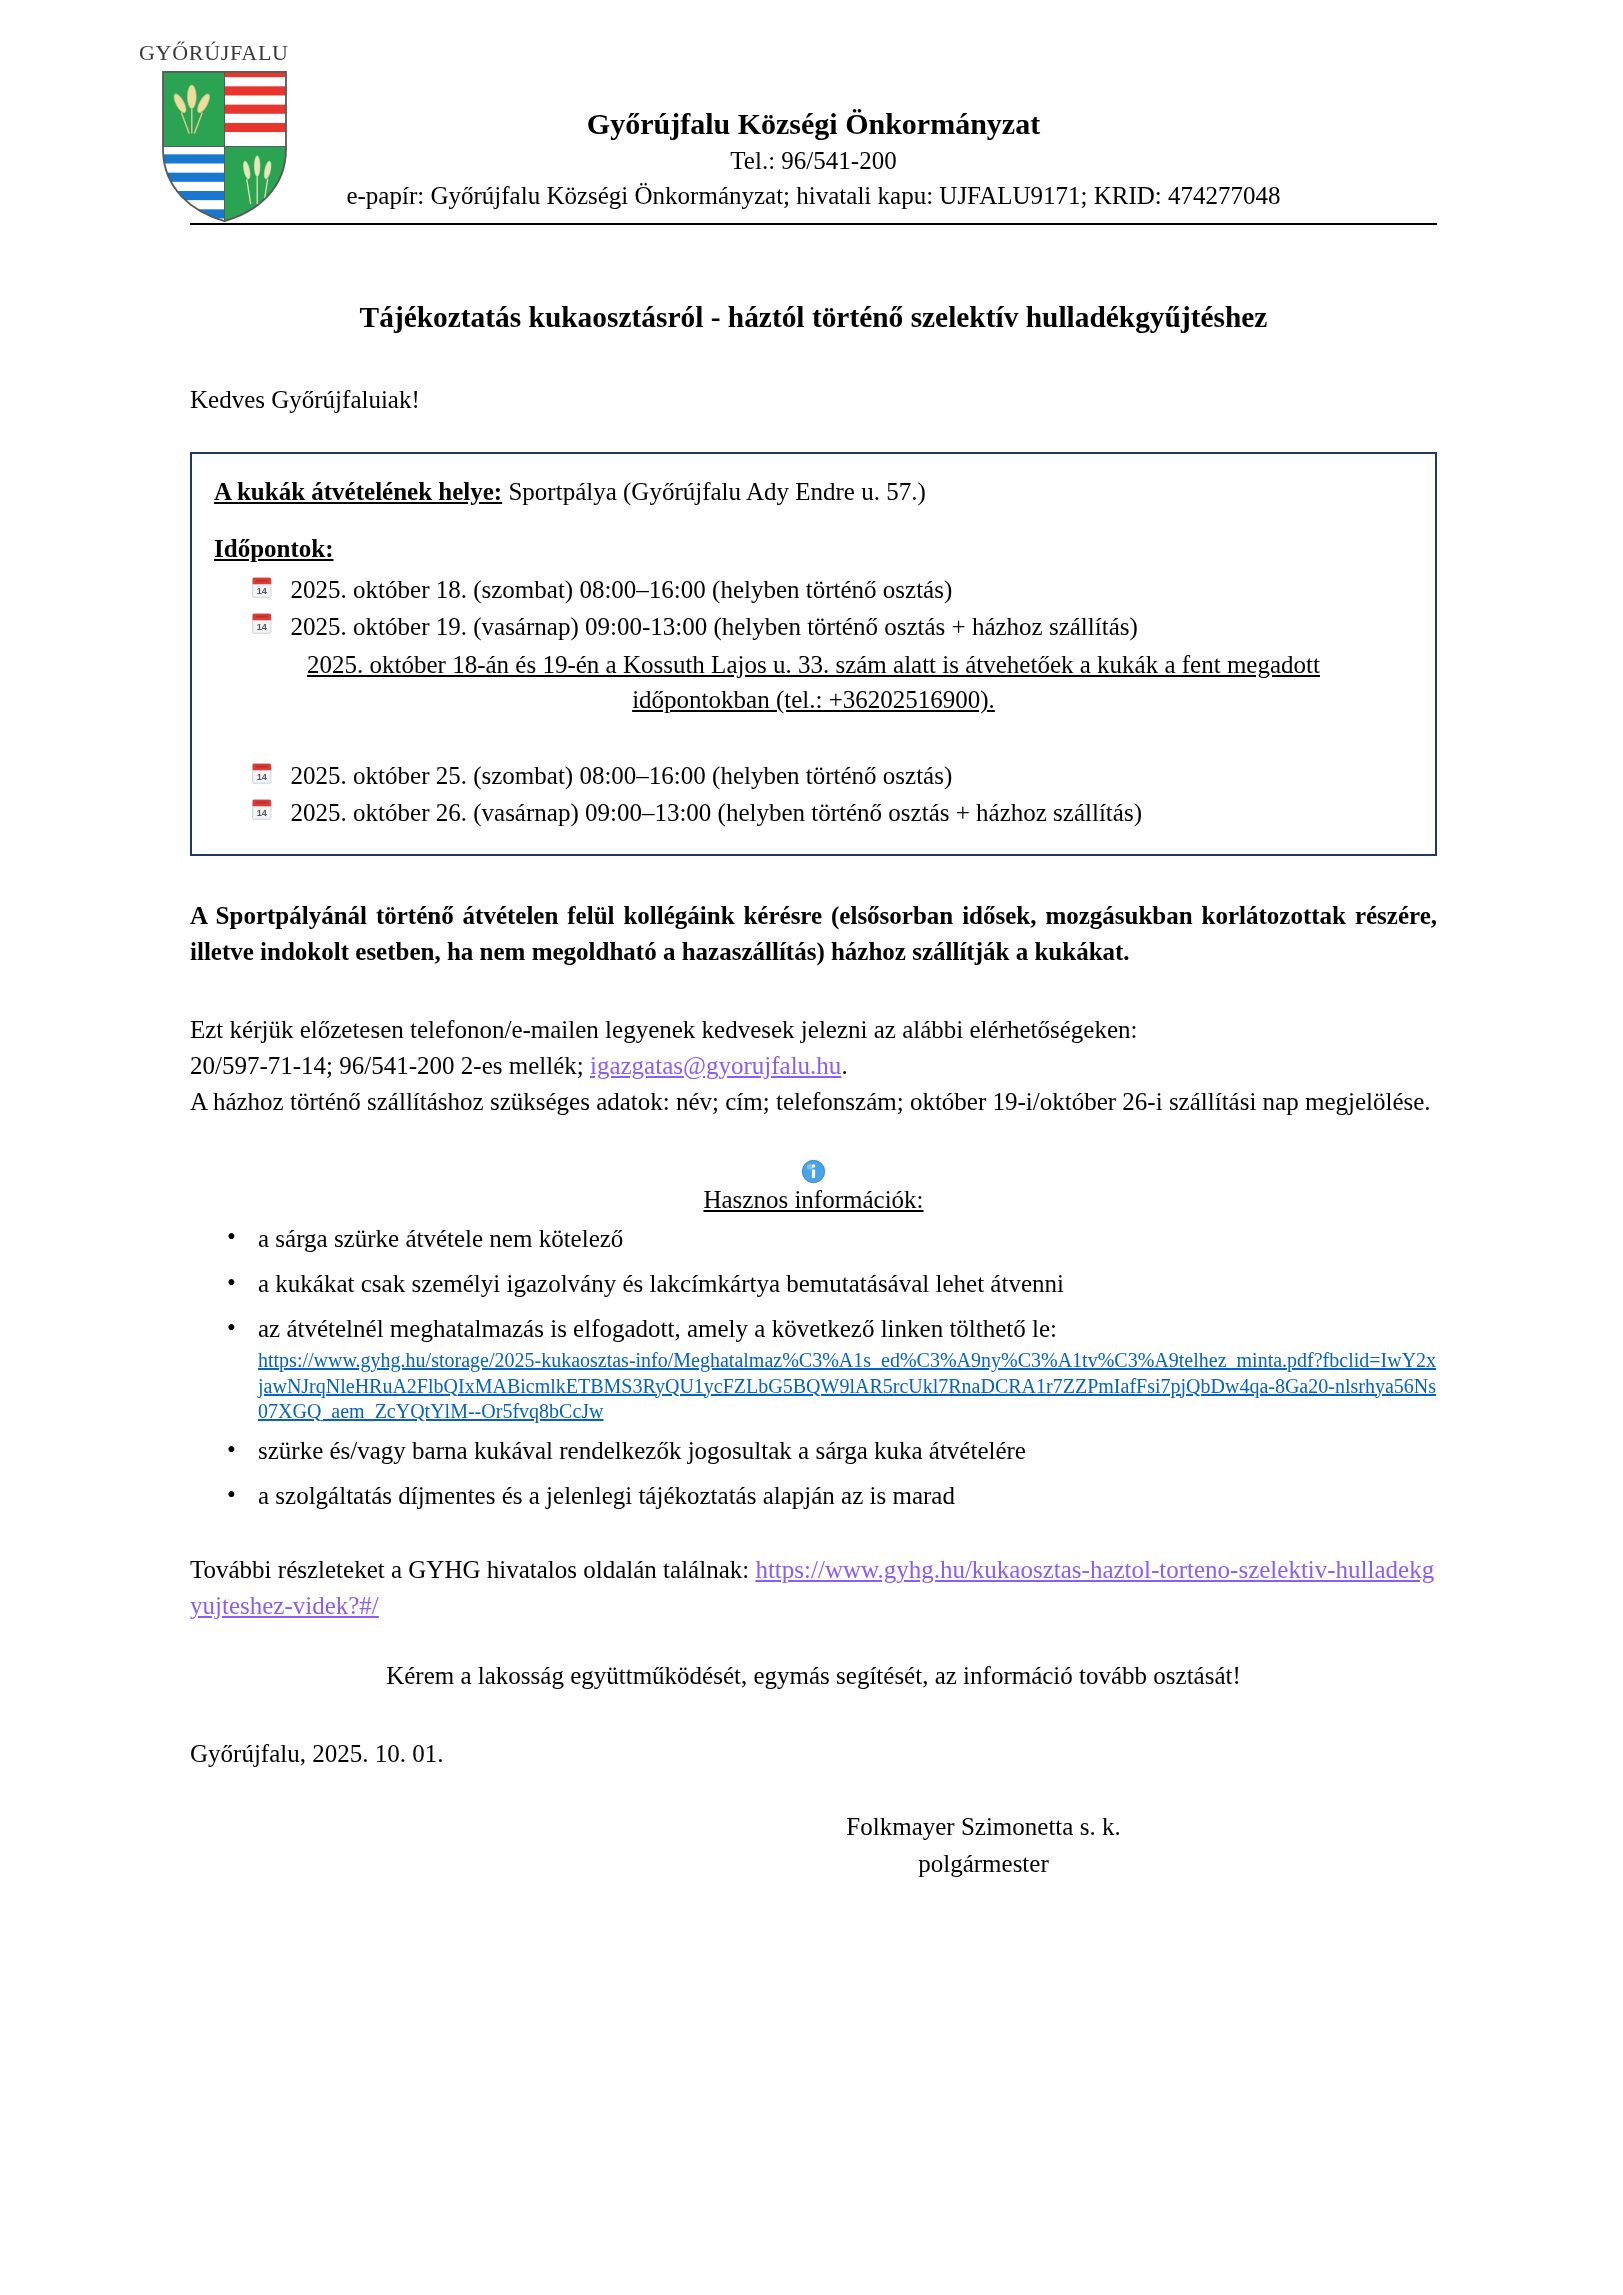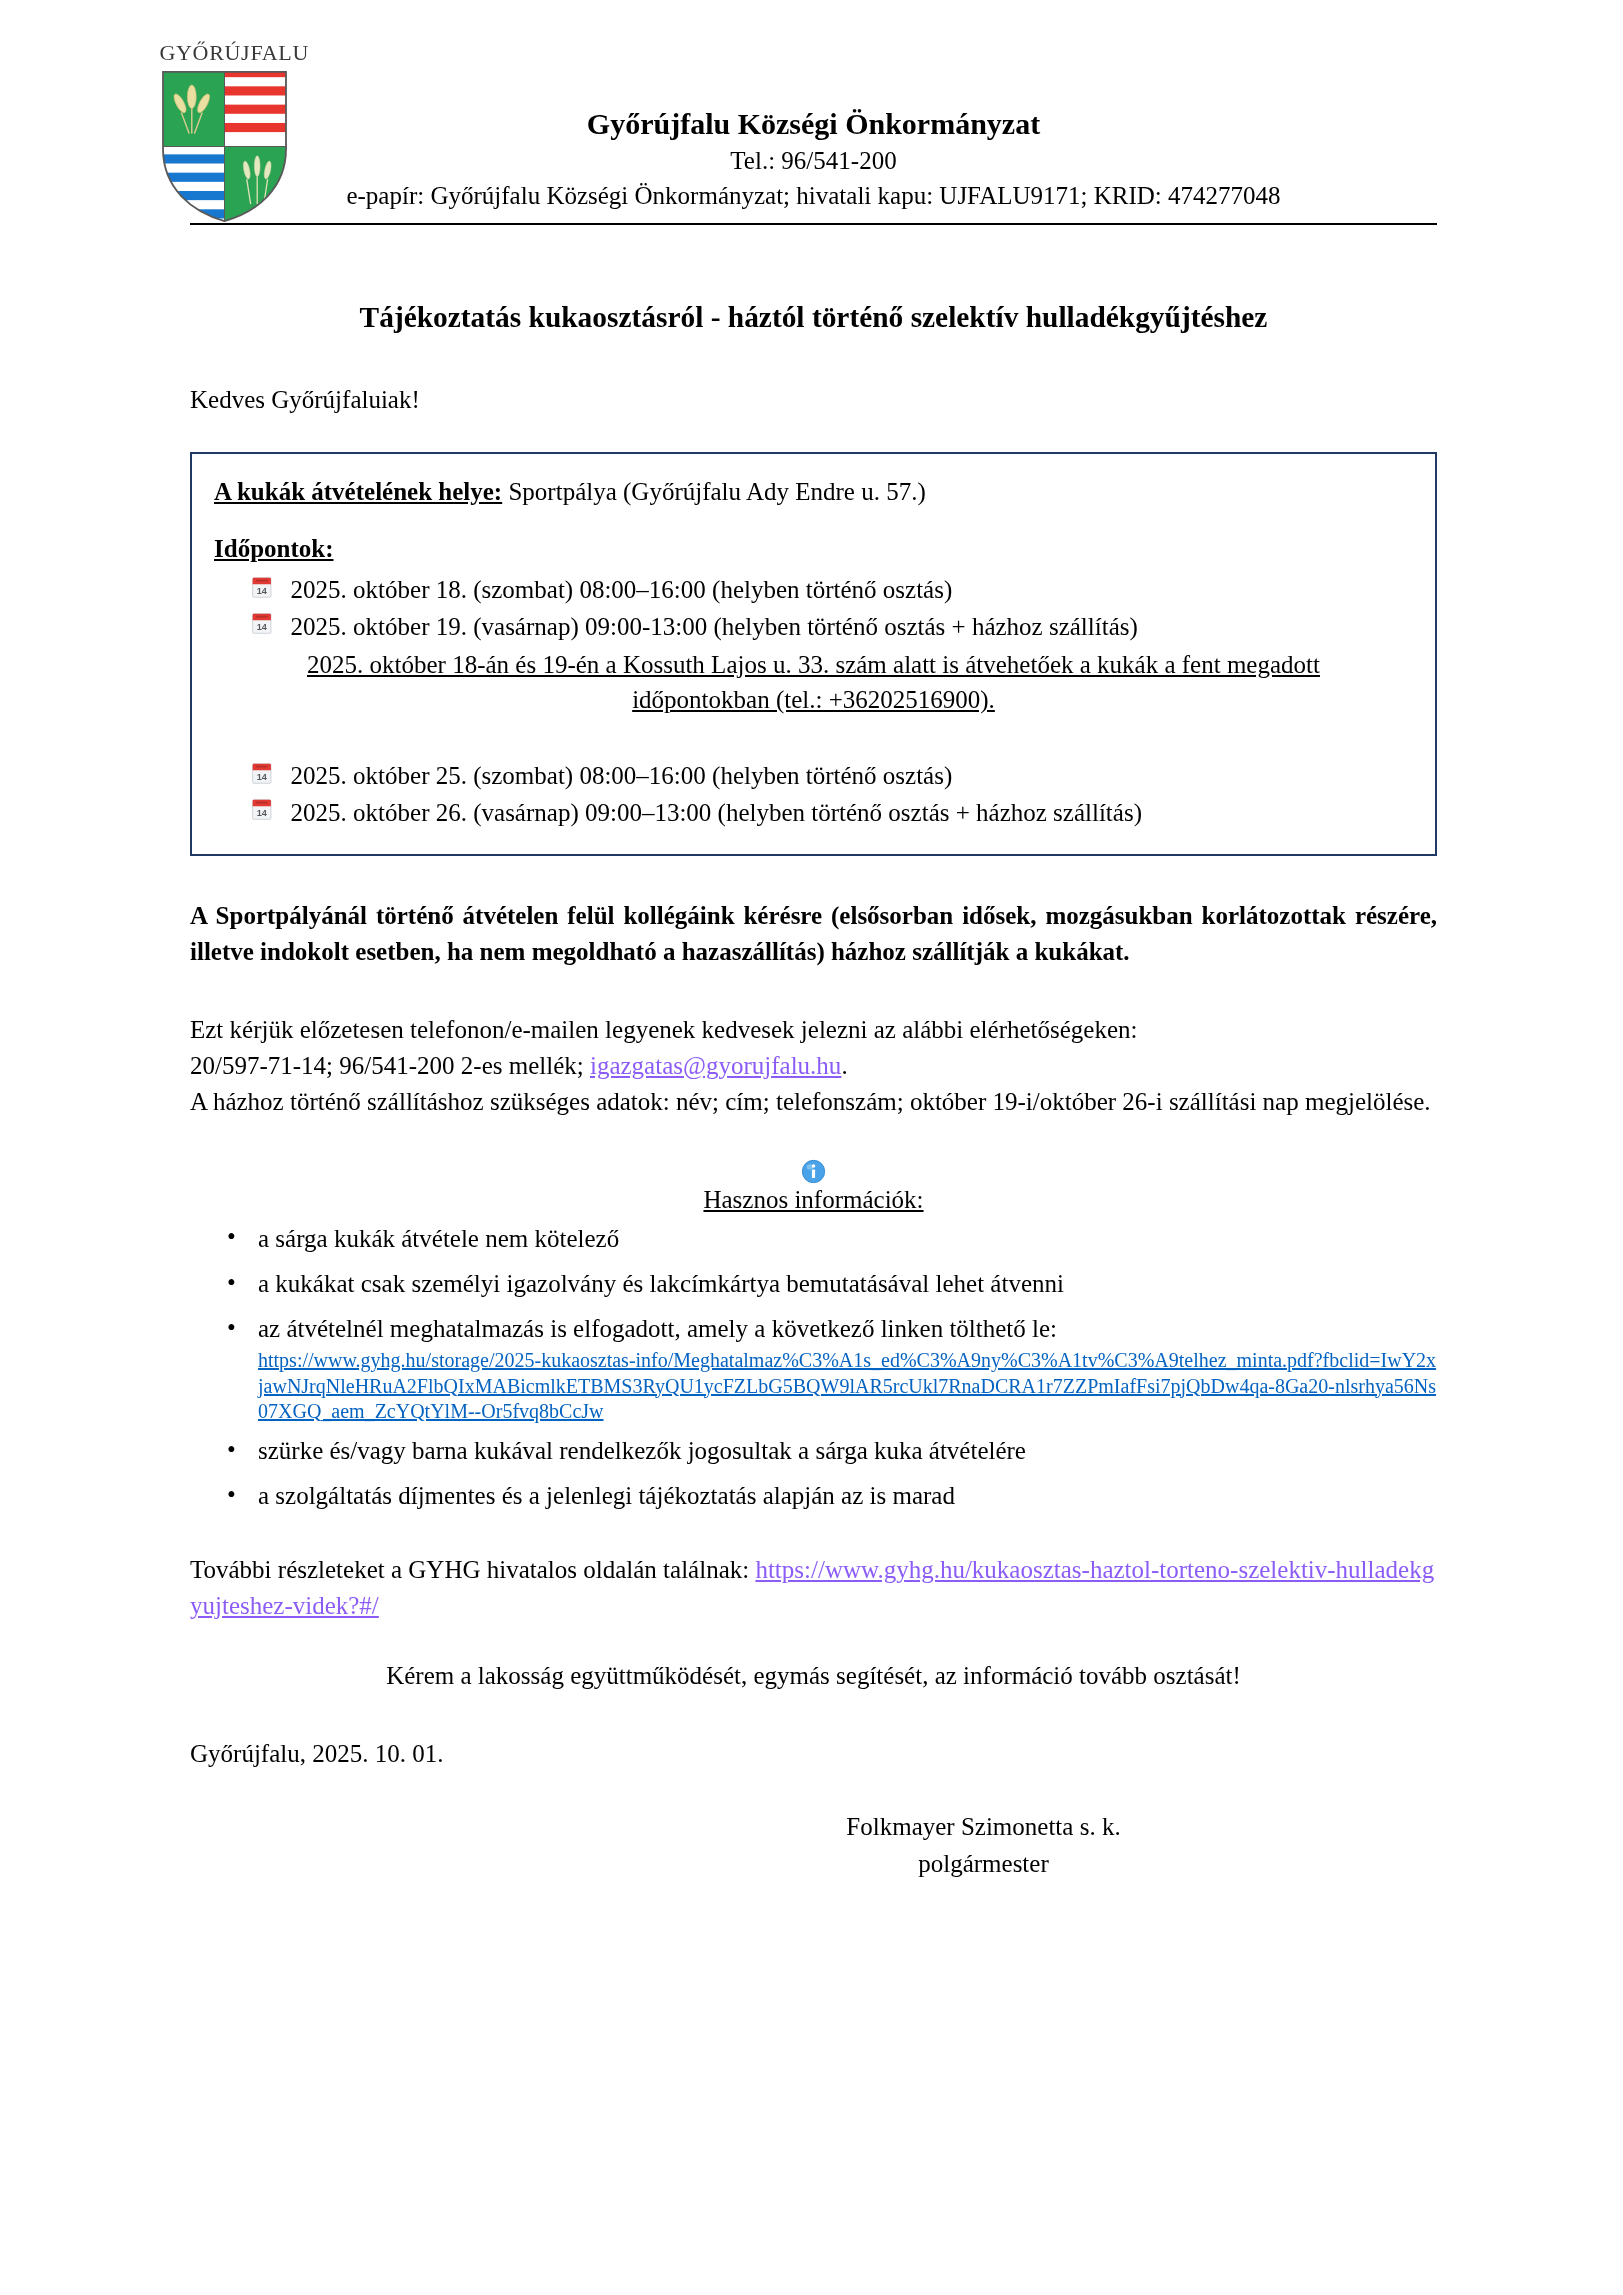--- a/index.html
+++ b/index.html
@@ -31,21 +31,21 @@
   
   .header {
     position: relative;
     min-height: 222px;
   }
   .crest {
     position: absolute;
     left: -51px;
     top: -6.5px;
     width: 170px;
-    text-align: right;
+    text-align: left;
   }
   .crest-name {
     font-family: "Liberation Serif", serif;
     font-size: 22px;
     letter-spacing: 0.7px;
     color: #3a3a3a;
     margin-bottom: 2.6px;
     white-space: nowrap;
   }
   .crest-shield {
@@ -355,21 +355,21 @@
         <circle cx="19" cy="19" r="17" fill="#4aa3e8"></circle>
         <circle cx="19" cy="19" r="17" fill="none" stroke="#2f86cc" stroke-width="1.3"></circle>
         <ellipse cx="13.5" cy="12" rx="5" ry="4" fill="#8fcbf2" opacity="0.75"></ellipse>
         <rect x="16.6" y="16" width="4.8" height="13" rx="1.2" fill="#ffffff"></rect>
         <circle cx="19" cy="10.6" r="2.7" fill="#ffffff"></circle>
       </svg>
       <span class="label">Hasznos információk:</span>
     </div>
 
     <ul class="bullets">
-      <li>a sárga kukák átvétele nem kötelező</li>
+      <li>a sárga szürke átvétele nem kötelező</li>
       <li>a kukákat csak személyi igazolvány és lakcímkártya bemutatásával lehet átvenni</li>
       <li>
         <span>az átvételnél meghatalmazás is elfogadott, amely a következő linken tölthető le:</span>
         <a href="#" class="url-wrap">https://www.gyhg.hu/storage/2025-kukaosztas-info/Meghatalmaz%C3%A1s_ed%C3%A9ny%C3%A1tv%C3%A9telhez_minta.pdf?fbclid=IwY2xjawNJrqNleHRuA2FlbQIxMABicmlkETBMS3RyQU1ycFZLbG5BQW9lAR5rcUkl7RnaDCRA1r7ZZPmIafFsi7pjQbDw4qa-8Ga20-nlsrhya56Ns07XGQ_aem_ZcYQtYlM--Or5fvq8bCcJw</a>
       </li>
       <li> szürke és/vagy barna kukával rendelkezők jogosultak a sárga kuka átvételére</li>
       <li>a szolgáltatás díjmentes és a jelenlegi tájékoztatás alapján az is marad</li>
     </ul>
 
     <div class="closing">

